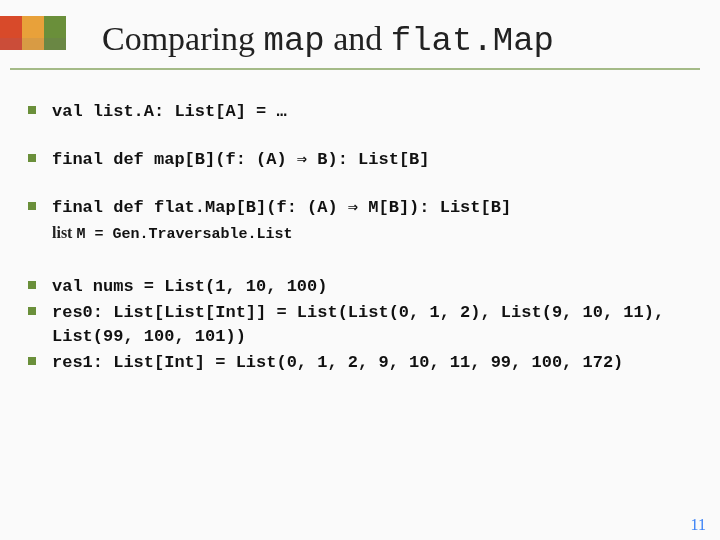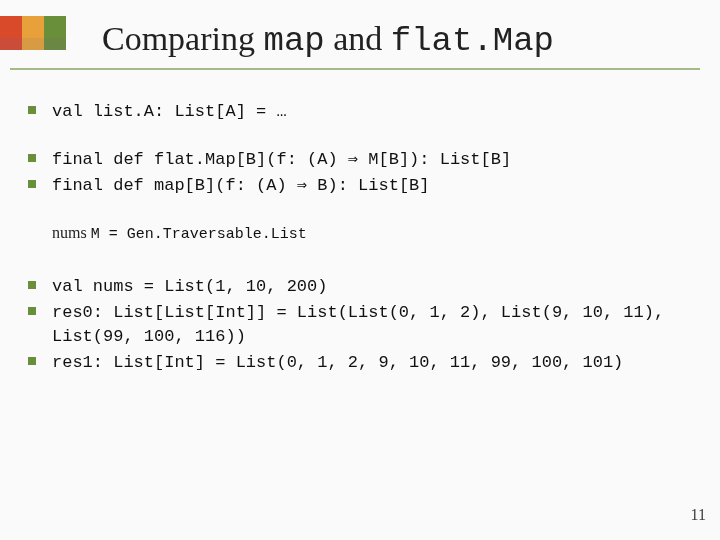--- a/index.html
+++ b/index.html
@@ -66,20 +66,21 @@
     left: 52px;
     right: 40px;
     top: 100px;
     font-size: 17px;
     color: #111;
   }
   .row {
     position: relative;
     margin-bottom: 24px;
     line-height: 1.35;
+    font-weight: bold;
   }
   .row.tight { margin-bottom: 2px; }
   .row.group-gap { margin-top: 30px; }
   .bullet {
     position: absolute;
     left: -24px;
     top: 6px;
     width: 8px;
     height: 8px;
     background: #6a8f3a;
@@ -89,24 +90,24 @@
     font-size: 17px;
   }
   .where {
     font-family: "Times New Roman", Times, serif;
     font-size: 16px;
     color: #222;
   }
   .pagenum {
     position: absolute;
     right: 14px;
-    bottom: 16px;
+    bottom: 6px;
     font-family: "Times New Roman", Times, serif;
     font-size: 16px;
-    color: #404040;
+    color: #3b82f6;
   }
 </style>
 </head>
 <body>
 
 <div class="slide">
 
   <div class="deco">
     <div class="sq red1"></div>
     <div class="sq or1"></div>
@@ -121,49 +122,49 @@
   </div>
   <div class="title-rule"></div>
 
   <div class="body">
 
     <div class="row">
       <div class="bullet"></div>
       <span class="mono">val list.A: List[A] = …</span>
     </div>
 
+    <div class="row">
+      <div class="bullet"></div>
+      <span class="mono">final def     map[B](f: (A) ⇒   B):  List[B]</span>
+    </div>
+
     <div class="row tight">
       <div class="bullet"></div>
       <span class="mono">final def flat.Map[B](f: (A) ⇒ M[B]): List[B]</span>
     </div>
-
     <div class="row">
-      <div class="bullet"></div>
-      <span class="mono">final def     map[B](f: (A) ⇒   B):  List[B]</span>
-    </div>
-    <div class="row">
-      <span class="where">nums </span><span class="mono" style="font-size:15px">M = Gen.Traversable.List</span>
+      <span class="where">list </span><span class="mono" style="font-size:15px">M = Gen.Traversable.List</span>
     </div>
 
     <div class="row tight group-gap">
       <div class="bullet"></div>
-      <span class="mono">val nums = List(1, 10, 200)</span>
+      <span class="mono">val nums = List(1, 10, 100)</span>
     </div>
 
     <div class="row tight">
       <div class="bullet"></div>
     </div>
     <div class="row tight">
-      <span class="mono">res0: List[List[Int]] = List(List(0, 1, 2), List(9, 10, 11), List(99, 100, 116))</span>
+      <span class="mono">res0: List[List[Int]] = List(List(0, 1, 2), List(9, 10, 11), List(99, 100, 101))</span>
     </div>
 
     <div class="row tight">
       <div class="bullet"></div>
     </div>
     <div class="row">
-      <span class="mono">res1: List[Int] = List(0, 1, 2, 9, 10, 11, 99, 100, 101)</span>
+      <span class="mono">res1: List[Int] = List(0, 1, 2, 9, 10, 11, 99, 100, 172)</span>
     </div>
 
   </div>
 
   <div class="pagenum">11</div>
 
 </div>
 
 </body></html>

